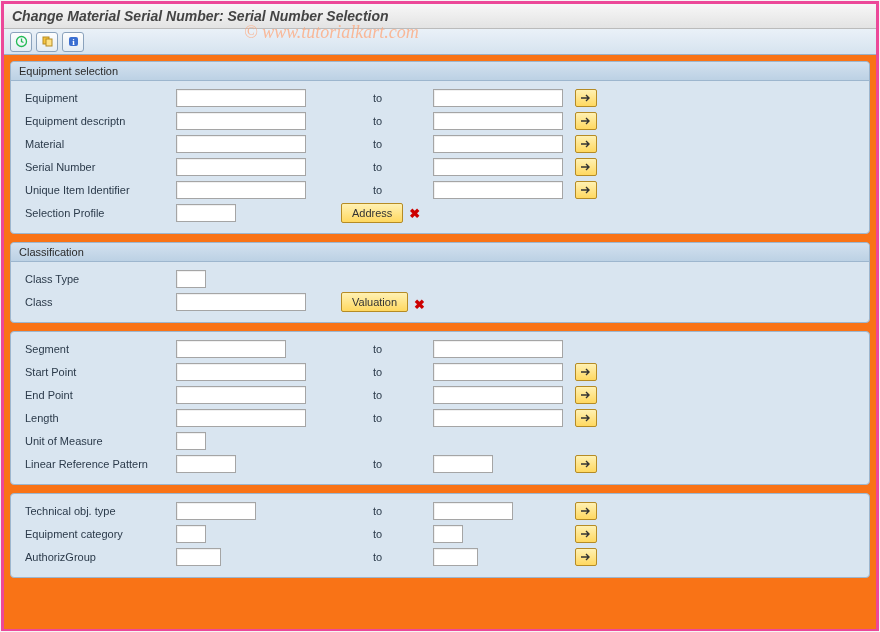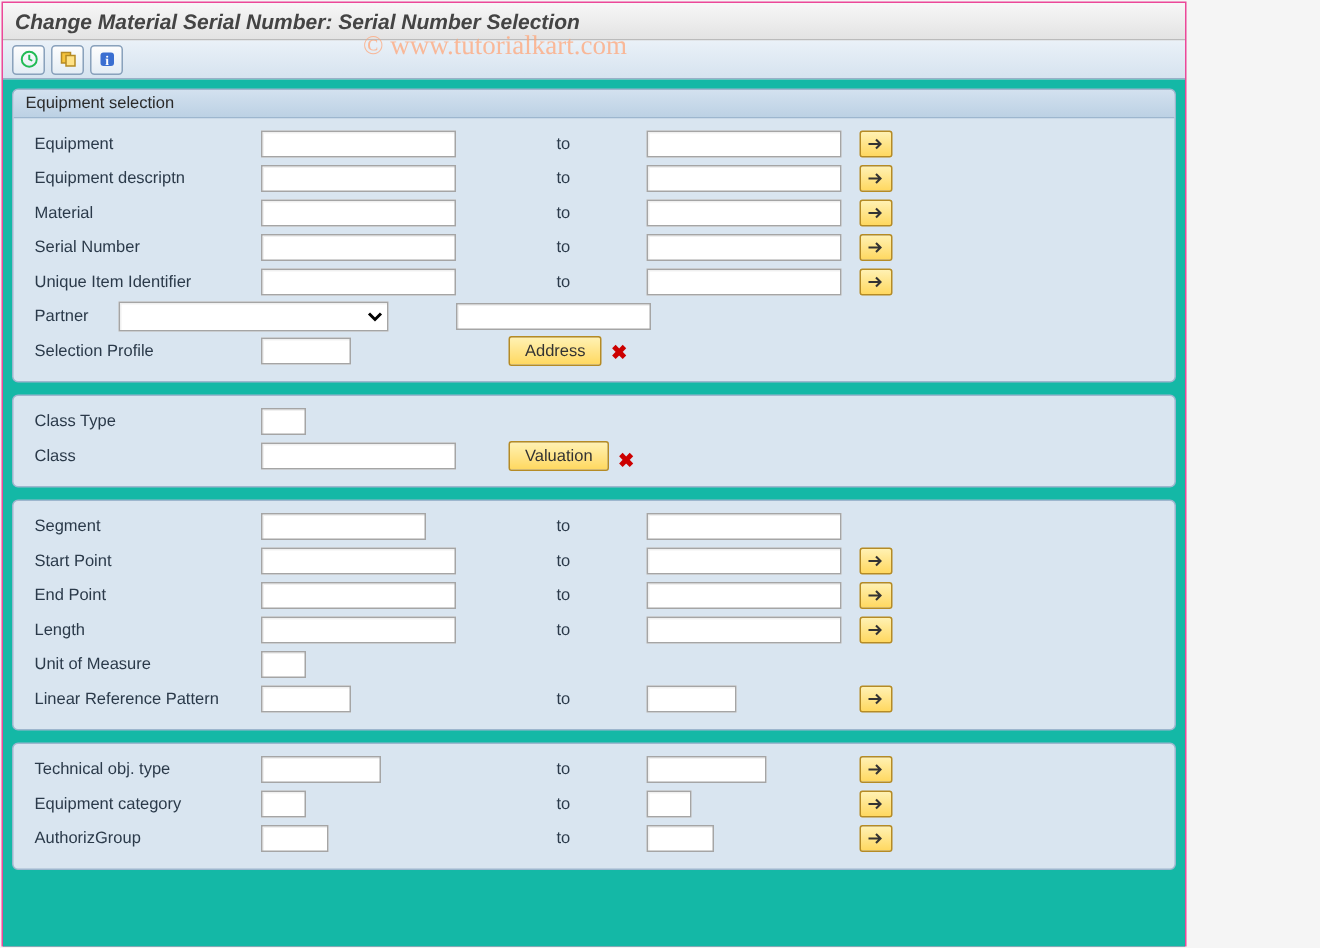--- a/index.html
+++ b/index.html
@@ -8,22 +8,22 @@
     font-family: Arial, sans-serif;
     font-size: 11px;
     background: #f5f5f5;
     color: #333;
     width: 880px;
     height: 632px;
     overflow: hidden;
     position: relative;
   }
   .outer {
-    border: 1px solid #ec4899;
-    width: 790px;
+    border: 3px solid #ec4899;
+    width: 878px;
     height: 630px;
     margin: 1px;
     background: #f2f2f2;
     position: relative;
   }
   .title-bar {
     background: linear-gradient(#f7f7f7, #e3e3e3);
     border-bottom: 1px solid #bbb;
     padding: 4px 8px;
     font-size: 14px;
@@ -43,21 +43,21 @@
   .tb-btn {
     width: 22px; height: 20px;
     border: 1px solid #8aa2bc;
     background: linear-gradient(#fdfdfd,#e4edf5);
     border-radius: 3px;
     display: flex; align-items: center; justify-content: center;
     font-size: 12px;
     cursor: pointer;
   }
   .content {
-    background: #14b8a6;
+    background: #f97316;
     padding: 6px 6px 0 6px;
     height: calc(100% - 50px);
     overflow: hidden;
   }
   .group {
     border: 1px solid #9db6ce;
     border-radius: 4px;
     background: #d9e5f0;
     margin-bottom: 8px;
   }
@@ -142,20 +142,21 @@
   }
   .watermark {
     position: absolute;
     top: 18px;
     left: 240px;
     font-size: 18px;
     color: rgba(255,165,120,0.75);
     pointer-events: none;
     font-family: Georgia, serif;
     z-index: 50;
+    font-style: italic;
   }
 </style>
 </head>
 <body>
 
 <div class="outer">
 
   <div class="title-bar">Change Material Serial Number: Serial Number Selection</div>
 
   <div class="watermark">© www.tutorialkart.com</div>
@@ -245,36 +246,32 @@
           <div class="field-to"><input type="text" class="sap w130" style=""></div>
           <div class="actions">
               <span class="arrow-btn">
                 <svg width="12" height="10" viewBox="0 0 12 10">
                   <path d="M1 5h8M6 2l3 3-3 3" stroke="#333" fill="none" stroke-width="1.4"></path>
                 </svg>
               </span>
             </div>
         </div>
         <div class="row">
-          <div class="label" style="width:60px;">Partner</div>
-          <div style="width:225px;"><select class="sap" style="width:180px;"><option></option></select></div>
-          <div class="field-from" style="width:130px;"><input type="text" class="sap w130" style=""></div>
-        </div>
-        <div class="row">
           <div class="label">Selection Profile</div>
           <div class="field-from" style="width:165px;"><input type="text" class="sap med" style=""></div>
           <div style="width:130px; display:flex; align-items:center; gap:6px;">
             <span class="yellow-btn">Address</span>
             <span class="del-icon">✖</span>
           </div>
         </div>
       </div>
     </div>
 
     <div class="group">
+      <div class="group-title">Classification</div>
       <div class="group-body">
         <div class="row">
           <div class="label">Class Type</div>
           <div class="field-from" style="width:90px;"><input type="text" class="sap small" style=""></div>
           <div style="width:120px;"></div>
         </div>
         <div class="row">
           <div class="label">Class</div>
           <div class="field-from" style="width:165px;"><input type="text" class="sap w130" style=""></div>
           <div style="width:130px; display:flex; align-items:flex-end; gap:6px;">

